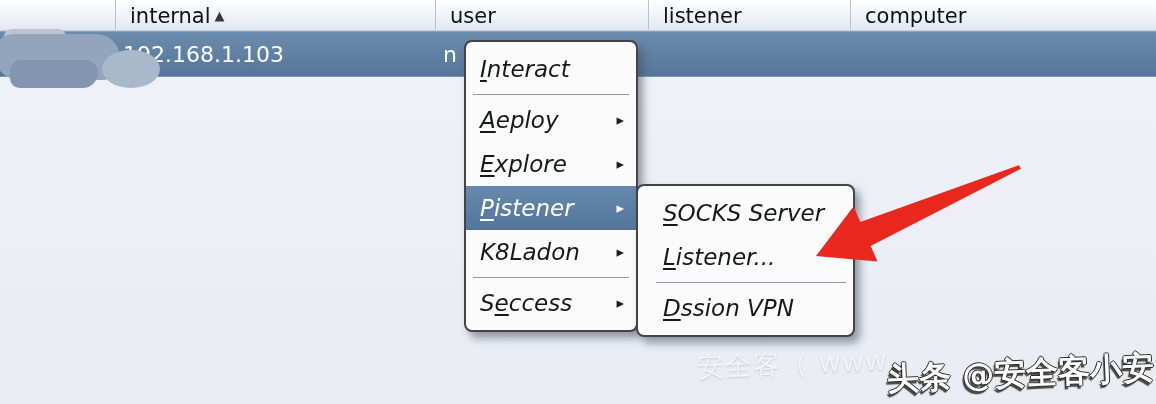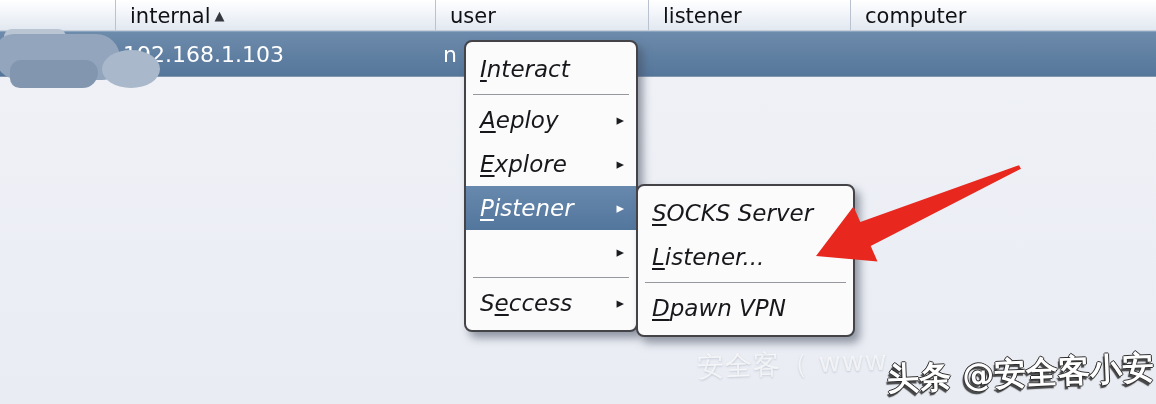--- a/index.html
+++ b/index.html
@@ -40,21 +40,21 @@
   .blob-main{left:-6px;top:34px;width:126px;height:46px;background:#92a5bc;border-radius:20px 24px 18px 26px;}
   .blob-bump{left:102px;top:50px;width:58px;height:38px;background:#a9b8ca;border-radius:50%;}
   .blob-tail{left:10px;top:60px;width:88px;height:28px;background:#8396b0;border-radius:16px 18px 22px 14px;}
   
   .menu{
     position:absolute;background:#fbfbfc;border:2px solid #434348;border-radius:8px;
     box-shadow:5px 6px 9px rgba(70,78,96,.55);
     box-sizing:border-box;padding:5px 0;z-index:5;
   }
   .main-menu{left:464px;top:40px;width:174px;}
-  .sub-menu{left:636px;top:184px;width:219px;z-index:6;}
+  .sub-menu{left:636px;top:184px;width:219px;z-index:6;padding-left:11px;}
   .menu-item{
     height:44px;display:flex;align-items:center;padding:0 12px 0 14px;
     font-size:23px;color:#17181b;white-space:nowrap;cursor:default;font-style:italic;
   }
   .menu-item .mn{text-decoration:underline;text-decoration-thickness:2px;text-underline-offset:3px;}
   .menu-item .arrow{margin-left:auto;font-size:15px;line-height:1;color:#1b1c1f;padding-left:8px;}
   .menu-item.highlighted{
     background:linear-gradient(#6889ad,#53769d);color:#fff;
   }
   .menu-item.highlighted .arrow{color:#fff;}
@@ -125,39 +125,40 @@
     </div>
     <div class="menu-item">
       <span><span></span><span class="mn">E</span><span>xplore</span></span>
       <span class="arrow">▸</span>
     </div>
     <div class="menu-item highlighted">
       <span><span></span><span class="mn">P</span><span>istener</span></span>
       <span class="arrow">▸</span>
     </div>
     <div class="menu-item">
+      <span><span>K8Ladon</span><span class="mn"></span><span></span></span>
       <span class="arrow">▸</span>
     </div>
     <div class="menu-sep"></div>
     <div class="menu-item">
       <span><span>S</span><span class="mn">e</span><span>ccess</span></span>
       <span class="arrow">▸</span>
     </div>
   </div>
 
   <div class="menu sub-menu">
     <div class="menu-item">
       <span><span></span><span class="mn">S</span><span>OCKS Server</span></span>
     </div>
     <div class="menu-item">
       <span><span></span><span class="mn">L</span><span>istener...</span></span>
     </div>
     <div class="menu-sep"></div>
     <div class="menu-item">
-      <span><span></span><span class="mn">D</span><span>pawn VPN</span></span>
+      <span><span></span><span class="mn">D</span><span>ssion VPN</span></span>
     </div>
   </div>
 
   <svg class="red-arrow" width="256" height="122" viewBox="0 0 256 122">
     <polygon points="36,108 73.5,58.5 80.3,74.1 239,17.2 241,20.8 90.7,97.9 97.5,113.5" fill="#e8281e"></polygon>
   </svg>
 
   <div class="wm-faint">安全客（ www</div>
   <div class="wm-badge">头条 @安全客小安</div>
 

